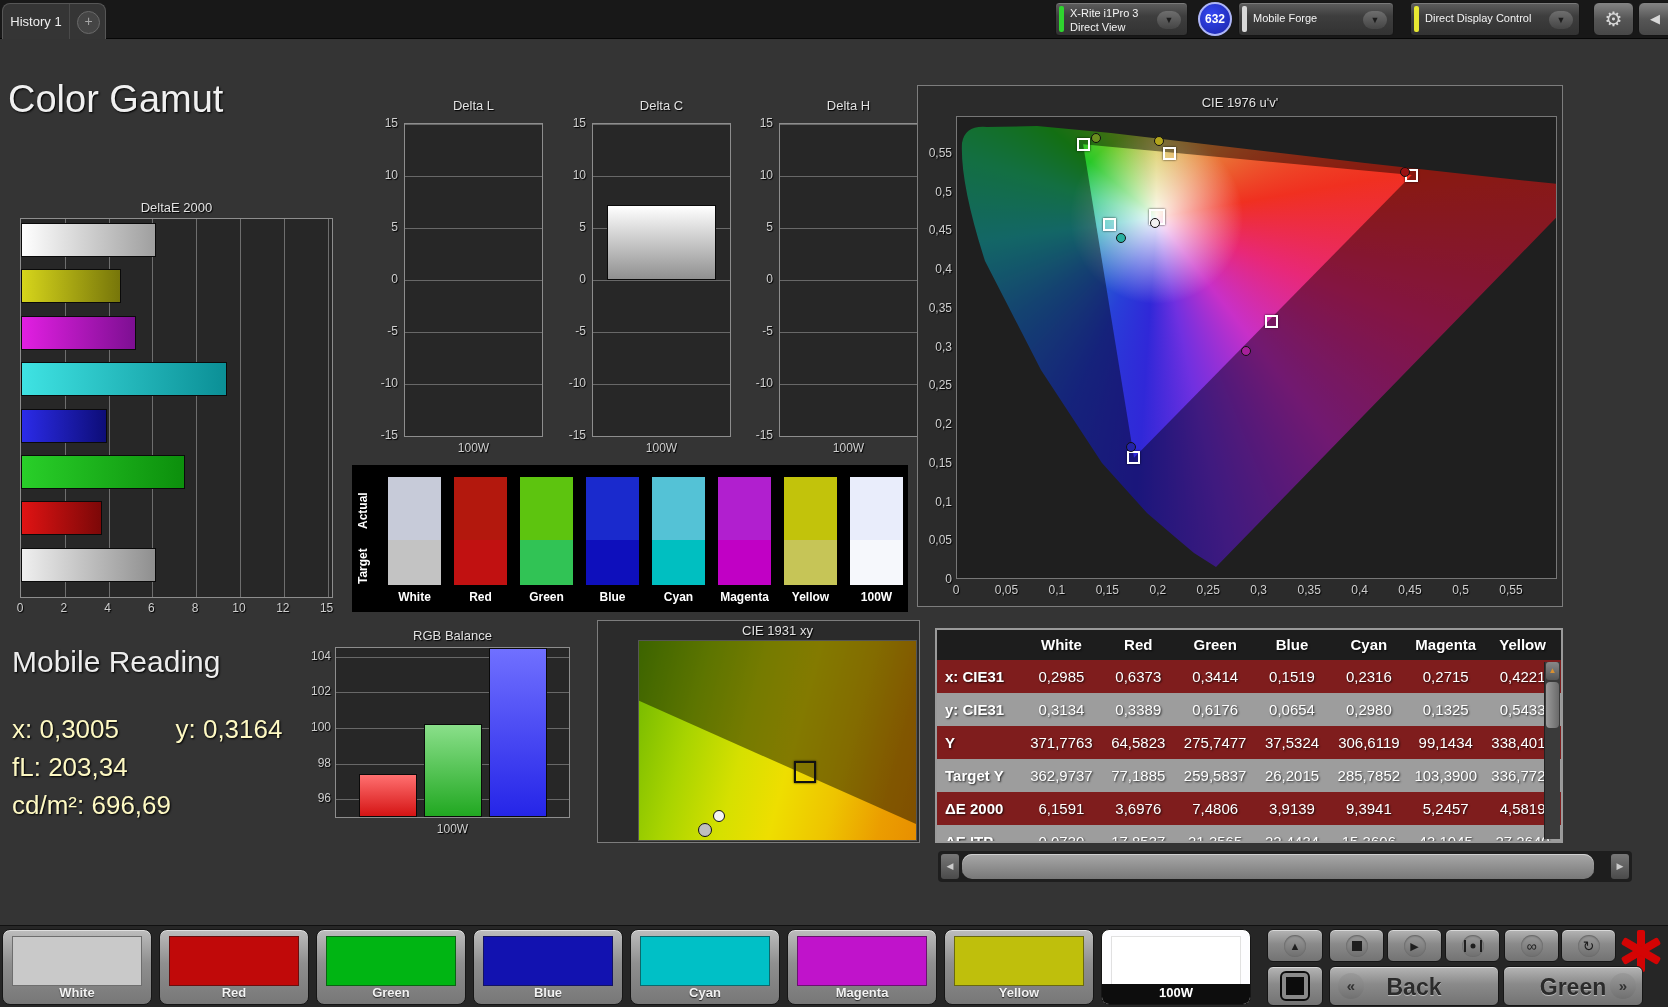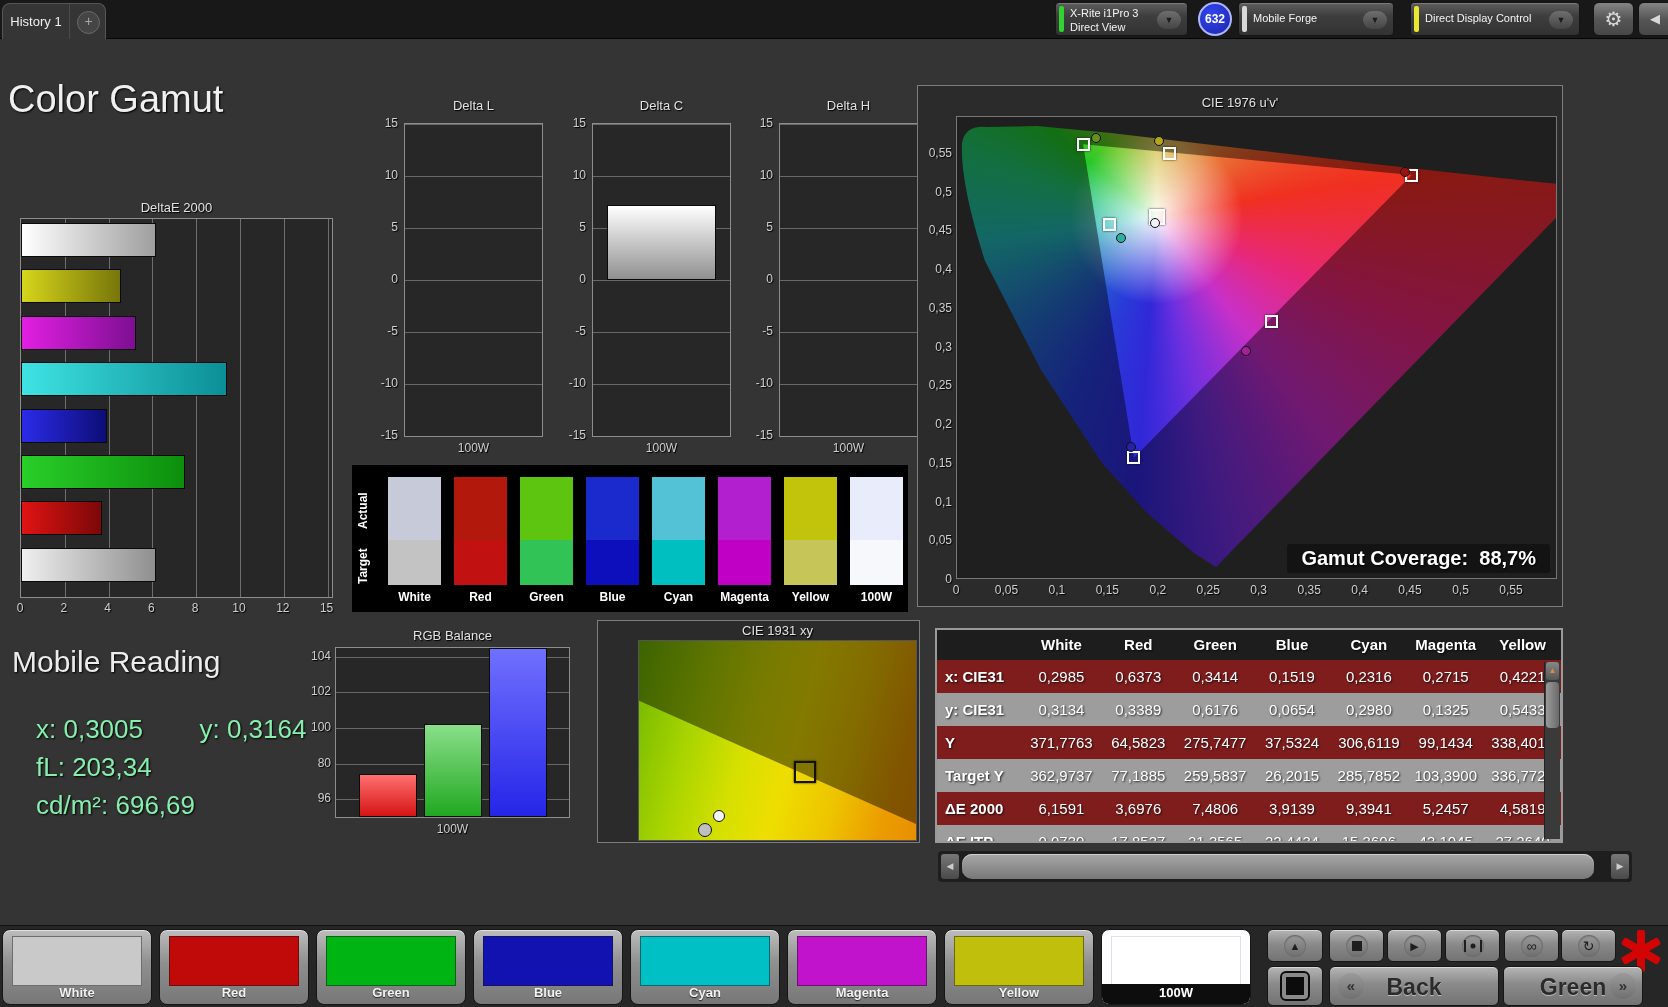--- a/index.html
+++ b/index.html
@@ -40,21 +40,21 @@
         #d8c855 0deg,#e8803a 40deg,#f03020 80deg,#e82878 112deg,#c830c8 142deg,
         #7030e0 168deg,#3028d8 184deg,#2840d8 205deg,#2878c8 235deg,#28b8b8 262deg,
         #28c878 288deg,#28c828 310deg,#70c828 330deg,#b0c040 348deg,#d8c855 360deg);}
   #cieHorseshoe{clip-path:path('M 259 450 L 237 436 L 218 420 L 190 396 L 145 346 L 84 253 L 28 144 Q 3 66 5 26 Q 8 8 30 10 L 80 9 L 154 16 L 264 29 L 408 46 L 525 59 L 629 70 Z');filter:brightness(.55) saturate(1.05);}
   #cieTriangle{clip-path:polygon(454.8px 58px,126.1px 27.3px,177px 340.7px);}
   .sqmark{position:absolute;border:2px solid #fff;box-sizing:border-box;box-shadow:0 0 2px rgba(0,0,0,.8);}
   .cirmark{position:absolute;border-radius:50%;border:1px solid #111;box-sizing:border-box;}
   #coverage{position:absolute;right:12px;top:458px;background:rgba(8,8,8,.5);border-radius:3px;padding:3px 14px;font-size:20px;font-weight:bold;color:#fff;text-shadow:1px 1px 2px #000;}
   
   #curtitle{position:absolute;left:12px;top:645px;font-size:30px;color:#ececec;text-shadow:1px 1px 2px #000;}
-  .curline{position:absolute;font-size:26px;color:#86efac;text-shadow:1px 1px 2px #000;white-space:nowrap;margin-left:24px;}
+  .curline{position:absolute;font-size:26px;color:#fef9c3;text-shadow:1px 1px 2px #000;white-space:nowrap;}
   
   #cie31{position:absolute;left:597px;top:620px;width:323px;height:223px;background:#2b2b2b;border:1px solid #7d7d7d;box-sizing:border-box;}
   #cie31plot{position:absolute;left:40px;top:19px;width:279px;height:201px;border:1px solid #555;box-sizing:border-box;overflow:hidden;
     background:linear-gradient(105deg,#6db600 0%,#a8d400 22%,#d6e000 40%,#eede00 55%,#eec400 72%,#eb9d00 88%,#e88f00 100%);}
   #cie31dim{position:absolute;left:0;top:0;width:100%;height:100%;
     background:linear-gradient(105deg,#6db600 0%,#a8d400 22%,#d6e000 40%,#eede00 55%,#eec400 72%,#eb9d00 88%,#e88f00 100%);
     filter:brightness(.55);clip-path:polygon(0 0,100% 0,100% 92%,0 30%);}
   
   #dtable{position:absolute;left:935px;top:628px;width:628px;height:215px;background:#2c2c2c;border:2px solid #9a9a9a;box-sizing:border-box;overflow:hidden;}
   .trow{display:flex;height:33px;line-height:33px;}
@@ -301,23 +301,20 @@
         <div class="ticklbl" style="left: 169.35px; top: 497px; width: 40px; text-align: center;">0,15</div>
         <div class="ticklbl" style="left: 219.8px; top: 497px; width: 40px; text-align: center;">0,2</div>
         <div class="ticklbl" style="left: 270.25px; top: 497px; width: 40px; text-align: center;">0,25</div>
         <div class="ticklbl" style="left: 320.7px; top: 497px; width: 40px; text-align: center;">0,3</div>
         <div class="ticklbl" style="left: 371.15px; top: 497px; width: 40px; text-align: center;">0,35</div>
         <div class="ticklbl" style="left: 421.6px; top: 497px; width: 40px; text-align: center;">0,4</div>
         <div class="ticklbl" style="left: 472.05px; top: 497px; width: 40px; text-align: center;">0,45</div>
         <div class="ticklbl" style="left: 522.5px; top: 497px; width: 40px; text-align: center;">0,5</div>
         <div class="ticklbl" style="left: 572.95px; top: 497px; width: 40px; text-align: center;">0,55</div>
       </div>
-    <div id="coverage">
-      <span>Gamut Coverage:</span>&nbsp;&nbsp;<span>88,7%</span>
-    </div>
   </div>
 
   <div id="curtitle">Mobile Reading</div>
   <div class="curline" style="left:12px;top:714px;">
     <span>x:</span> <span>0,3005</span>
     <span style="display:inline-block;width:42px;"></span>
     <span>y:</span> <span>0,3164</span>
   </div>
   <div class="curline" style="left:12px;top:752px;">
     <span>fL:</span> <span>203,34</span>
@@ -334,21 +331,21 @@
       <div class="gridh" style="top: 115.632px;"></div>
       <div class="gridh" style="top: 151.211px;"></div>
       <div class="vbar" style="left: 23px; width: 58px; bottom: 0px; height: 42.6947px; background: linear-gradient(rgb(255, 112, 112), rgb(213, 20, 20));"></div>
       <div class="vbar" style="left: 88px; width: 58px; bottom: 0px; height: 93.3947px; background: linear-gradient(rgb(138, 223, 138), rgb(33, 168, 33));"></div>
       <div class="vbar" style="left: 153px; width: 58px; bottom: 0px; height: 169px; background: linear-gradient(rgb(112, 112, 255), rgb(37, 37, 232));"></div>
     </div>
   <div id="rgbTicks">
       <div class="ticklbl" style="left: 303px; top: 648.895px; width: 28px; text-align: right;">104</div>
       <div class="ticklbl" style="left: 303px; top: 684.474px; width: 28px; text-align: right;">102</div>
       <div class="ticklbl" style="left: 303px; top: 720.053px; width: 28px; text-align: right;">100</div>
-      <div class="ticklbl" style="left: 303px; top: 755.632px; width: 28px; text-align: right;">80</div>
+      <div class="ticklbl" style="left: 303px; top: 755.632px; width: 28px; text-align: right;">98</div>
       <div class="ticklbl" style="left: 303px; top: 791.211px; width: 28px; text-align: right;">96</div>
     </div>
   <div class="ticklbl" style="left:335px;top:822px;width:235px;text-align:center;">100W</div>
 
   <div id="cie31">
     <div class="chart-title" style="left:40px;top:2px;width:279px;">CIE 1931 xy</div>
     <div id="cie31plot">
       <div id="cie31dim"></div>
       <div class="sqmark" style="left:calc(60% - 11px);top:calc(66% - 11px);width:22px;height:22px;border-color:#111;"></div>
       <div class="cirmark" style="left:calc(29% - 6px);top:calc(88% - 6px);width:12px;height:12px;background:#f4f4f4;"></div>

